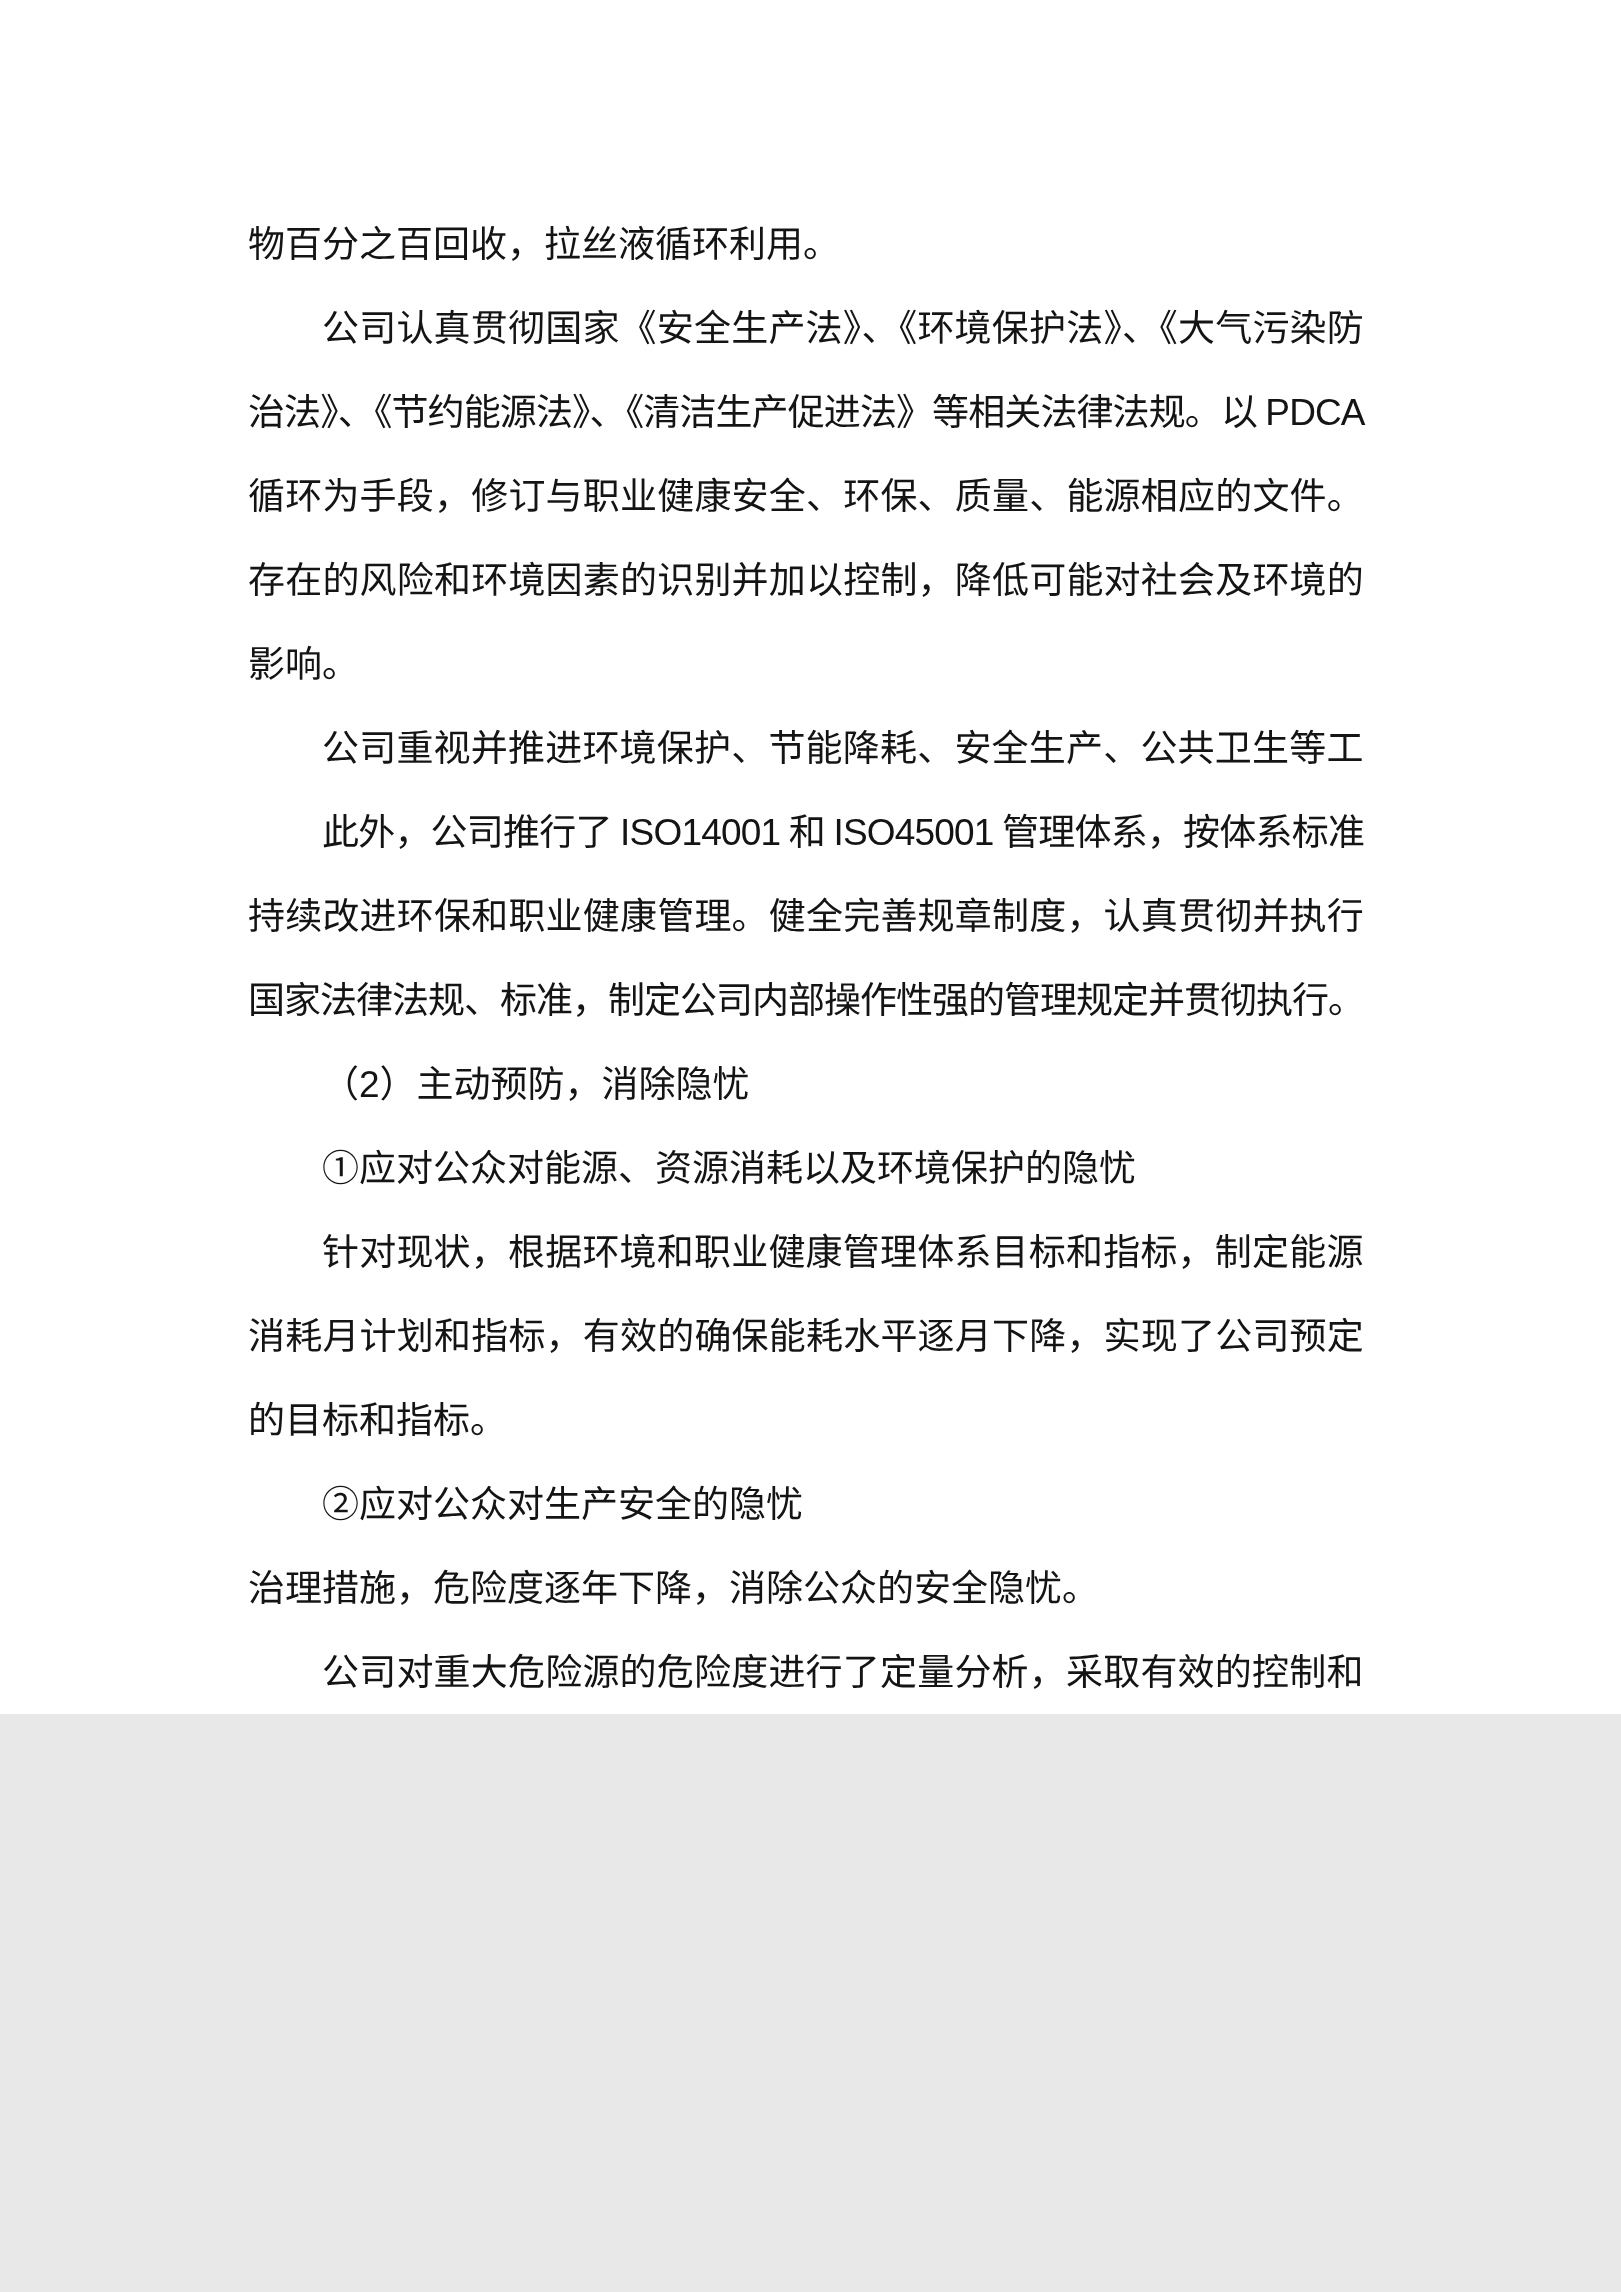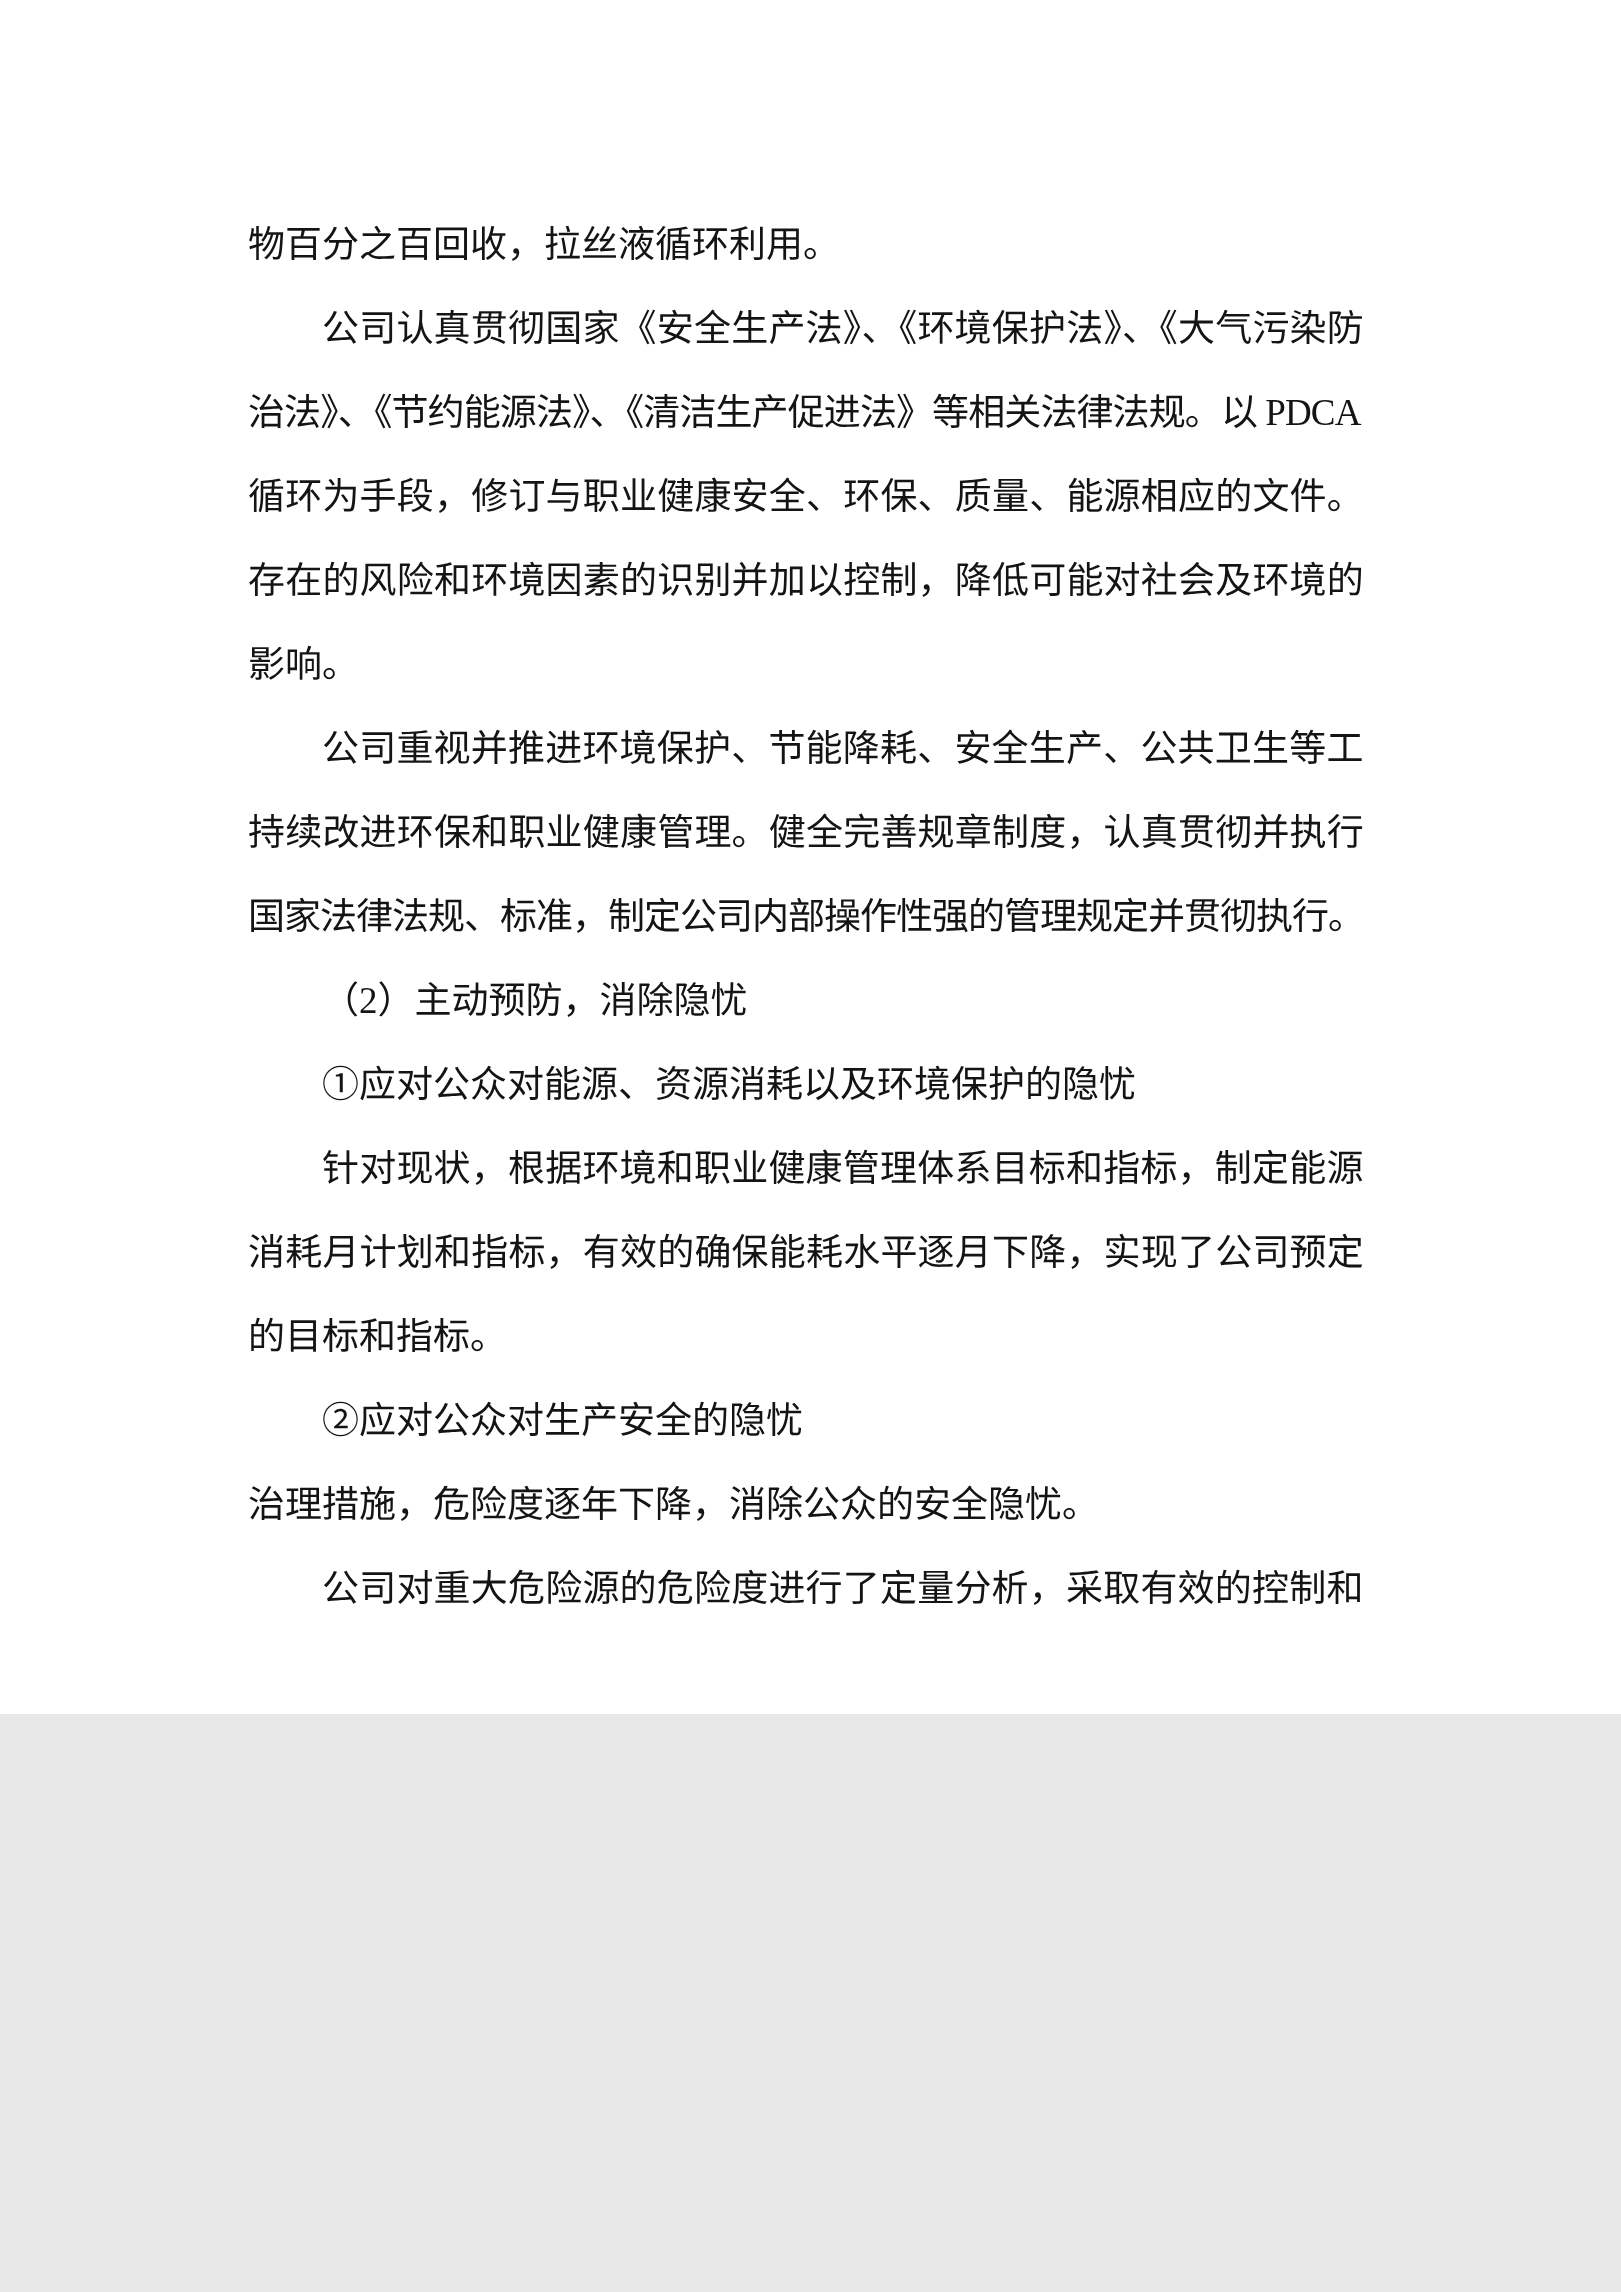--- a/index.html
+++ b/index.html
@@ -20,21 +20,21 @@
   }
   .line {
     height:84px;
     line-height:84px;
     font-size:37px;
     white-space:nowrap;
     text-align:left;
   }
   .line.indent { padding-left:74px; }
   .txt { display:inline-block; letter-spacing:0; }
-  .lat { font-family:Liberation Serif, serif; }
+  .lat { font-family:Liberation Sans, sans-serif; }
   .footer {
     position:absolute;
     left:0; top:2117px;
     width:100%;
     height:55px;
     line-height:55px;
     text-align:center;
     font-size:26.5px;
     word-spacing:9.8px;
     color:#737373;
@@ -46,20 +46,21 @@
 
 <div class="page">
   <div class="body-block">
       <div class="line"><span class="txt">物百分之百回收，拉丝液循环利用。</span></div>
       <div class="line indent"><span class="txt j" style="letter-spacing: 0.2px;">公司认真贯彻国家《安全生产法》、《环境保护法》、《大气污染防</span></div>
       <div class="line"><span class="txt j" style="letter-spacing: -0.9px;">治法》、《节约能源法》、《清洁生产促进法》等相关法律法规。以 <span class="lat">PDCA</span></span></div>
       <div class="line"><span class="txt j" style="letter-spacing: 0.2px;">循环为手段，修订与职业健康安全、环保、质量、能源相应的文件。</span></div>
       <div class="line"><span class="txt j" style="letter-spacing: 0.2px;">存在的风险和环境因素的识别并加以控制，降低可能对社会及环境的</span></div>
       <div class="line"><span class="txt">影响。</span></div>
       <div class="line indent"><span class="txt j" style="letter-spacing: 0.2px;">公司重视并推进环境保护、节能降耗、安全生产、公共卫生等工</span></div>
+      <div class="line indent"><span class="txt j" style="letter-spacing: -0.8px;">此外，公司推行了 <span class="lat">ISO14001</span> 和 <span class="lat">ISO45001</span> 管理体系，按体系标准</span></div>
       <div class="line"><span class="txt j" style="letter-spacing: 0.2px;">持续改进环保和职业健康管理。健全完善规章制度，认真贯彻并执行</span></div>
       <div class="line"><span class="txt j" style="letter-spacing: -1px;">国家法律法规、标准，制定公司内部操作性强的管理规定并贯彻执行。</span></div>
       <div class="line indent"><span class="txt">（<span class="lat">2</span>）主动预防，消除隐忧</span></div>
       <div class="line indent"><span class="txt">①应对公众对能源、资源消耗以及环境保护的隐忧</span></div>
       <div class="line indent"><span class="txt j" style="letter-spacing: 0.2px;">针对现状，根据环境和职业健康管理体系目标和指标，制定能源</span></div>
       <div class="line"><span class="txt j" style="letter-spacing: 0.2px;">消耗月计划和指标，有效的确保能耗水平逐月下降，实现了公司预定</span></div>
       <div class="line"><span class="txt">的目标和指标。</span></div>
       <div class="line indent"><span class="txt">②应对公众对生产安全的隐忧</span></div>
       <div class="line"><span class="txt">治理措施，危险度逐年下降，消除公众的安全隐忧。</span></div>
       <div class="line indent"><span class="txt j" style="letter-spacing: 0.2px;">公司对重大危险源的危险度进行了定量分析，采取有效的控制和</span></div>

